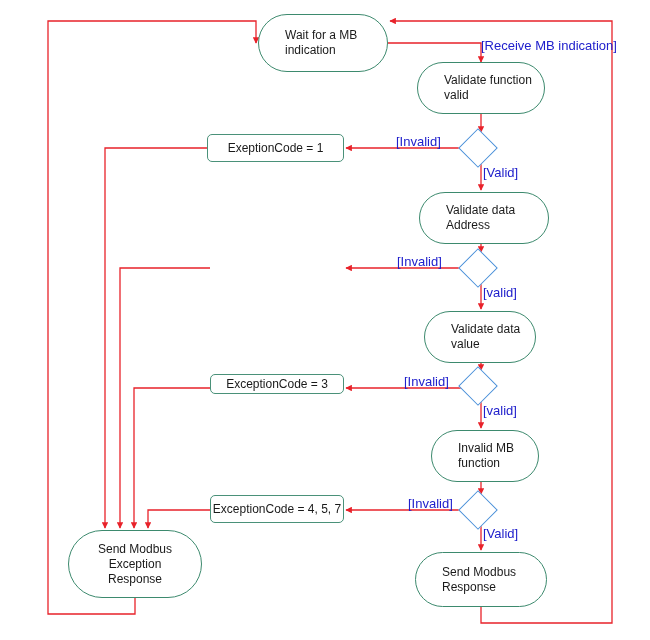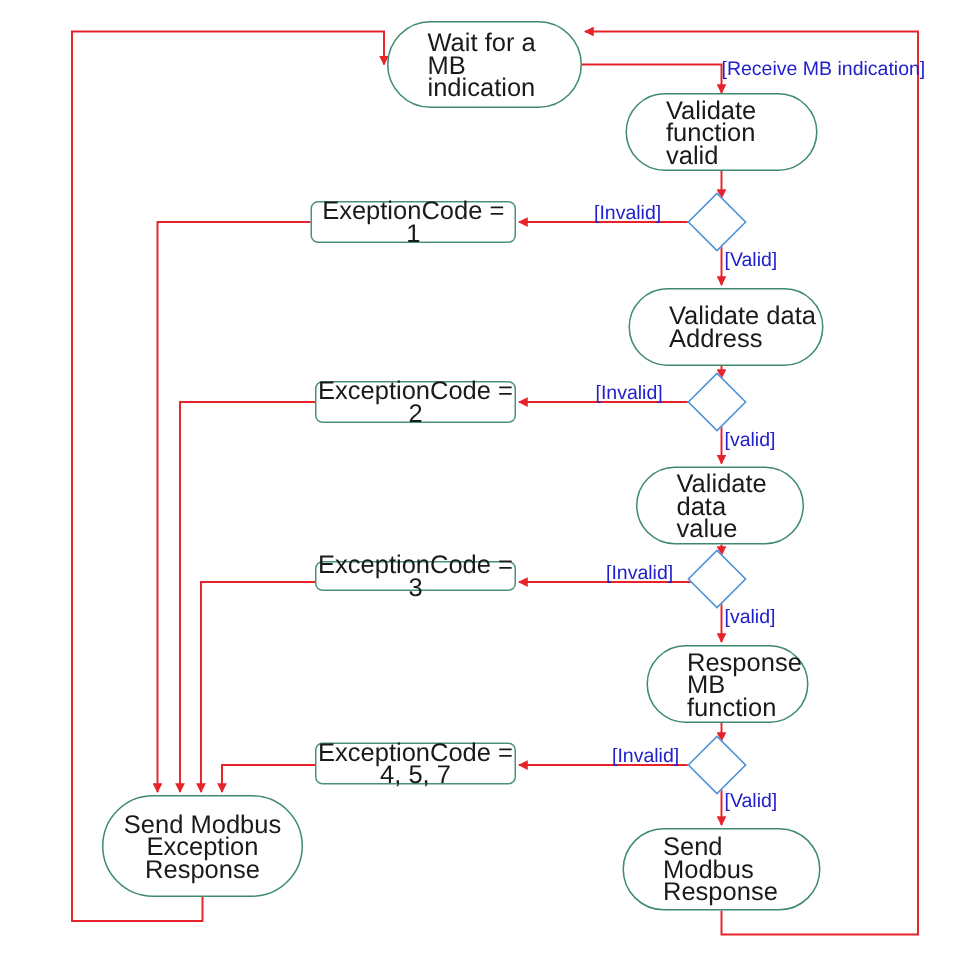--- a/index.html
+++ b/index.html
@@ -36,21 +36,21 @@
     border: 1.2px solid #3d8a6e;
     border-radius: 999px;
     padding-left: 26px;
   }
   .node.rect {
     border: 1.2px solid #4a9179;
     border-radius: 5px;
     justify-content: center;
   }
   .node-label {
-    font-size: 17px;
+    font-size: 12px;
     color: #1a1a1a;
     line-height: 15px;
     white-space: pre-line;
     text-align: left;
   }
   .node.rect .node-label {
     text-align: center;
   }
   .node.centered {
     justify-content: center;
@@ -145,39 +145,36 @@
     <span class="node-label">ExeptionCode = 1</span>
   </div>
 
   <div class="diamond" style="left:464px; top:134px;"></div>
 
   <div class="node capsule" style="left:419px; top:192px; width:130px; height:52px;">
     <span class="node-label">Validate data
 Address</span>
   </div>
 
-  <div class="node rect" style="left:210px; top:254px; width:134px; height:28px;">
-    <span class="node-label">ExceptionCode = 2</span>
-  </div>
 
   <div class="diamond" style="left:464px; top:254px;"></div>
 
   <div class="node capsule" style="left:424px; top:311px; width:112px; height:52px;">
     <span class="node-label">Validate data
 value</span>
   </div>
 
   <div class="node rect" style="left:210px; top:374px; width:134px; height:20px;">
     <span class="node-label">ExceptionCode = 3</span>
   </div>
 
   <div class="diamond" style="left:464px; top:372px;"></div>
 
   <div class="node capsule" style="left:431px; top:430px; width:108px; height:52px;">
-    <span class="node-label">Response MB
+    <span class="node-label">Invalid MB
 function</span>
   </div>
 
   <div class="node rect" style="left:210px; top:495px; width:134px; height:28px;">
     <span class="node-label">ExceptionCode = 4, 5, 7</span>
   </div>
 
   <div class="diamond" style="left:464px; top:496px;"></div>
 
   <div class="node capsule centered" style="left:68px; top:530px; width:134px; height:68px;">

